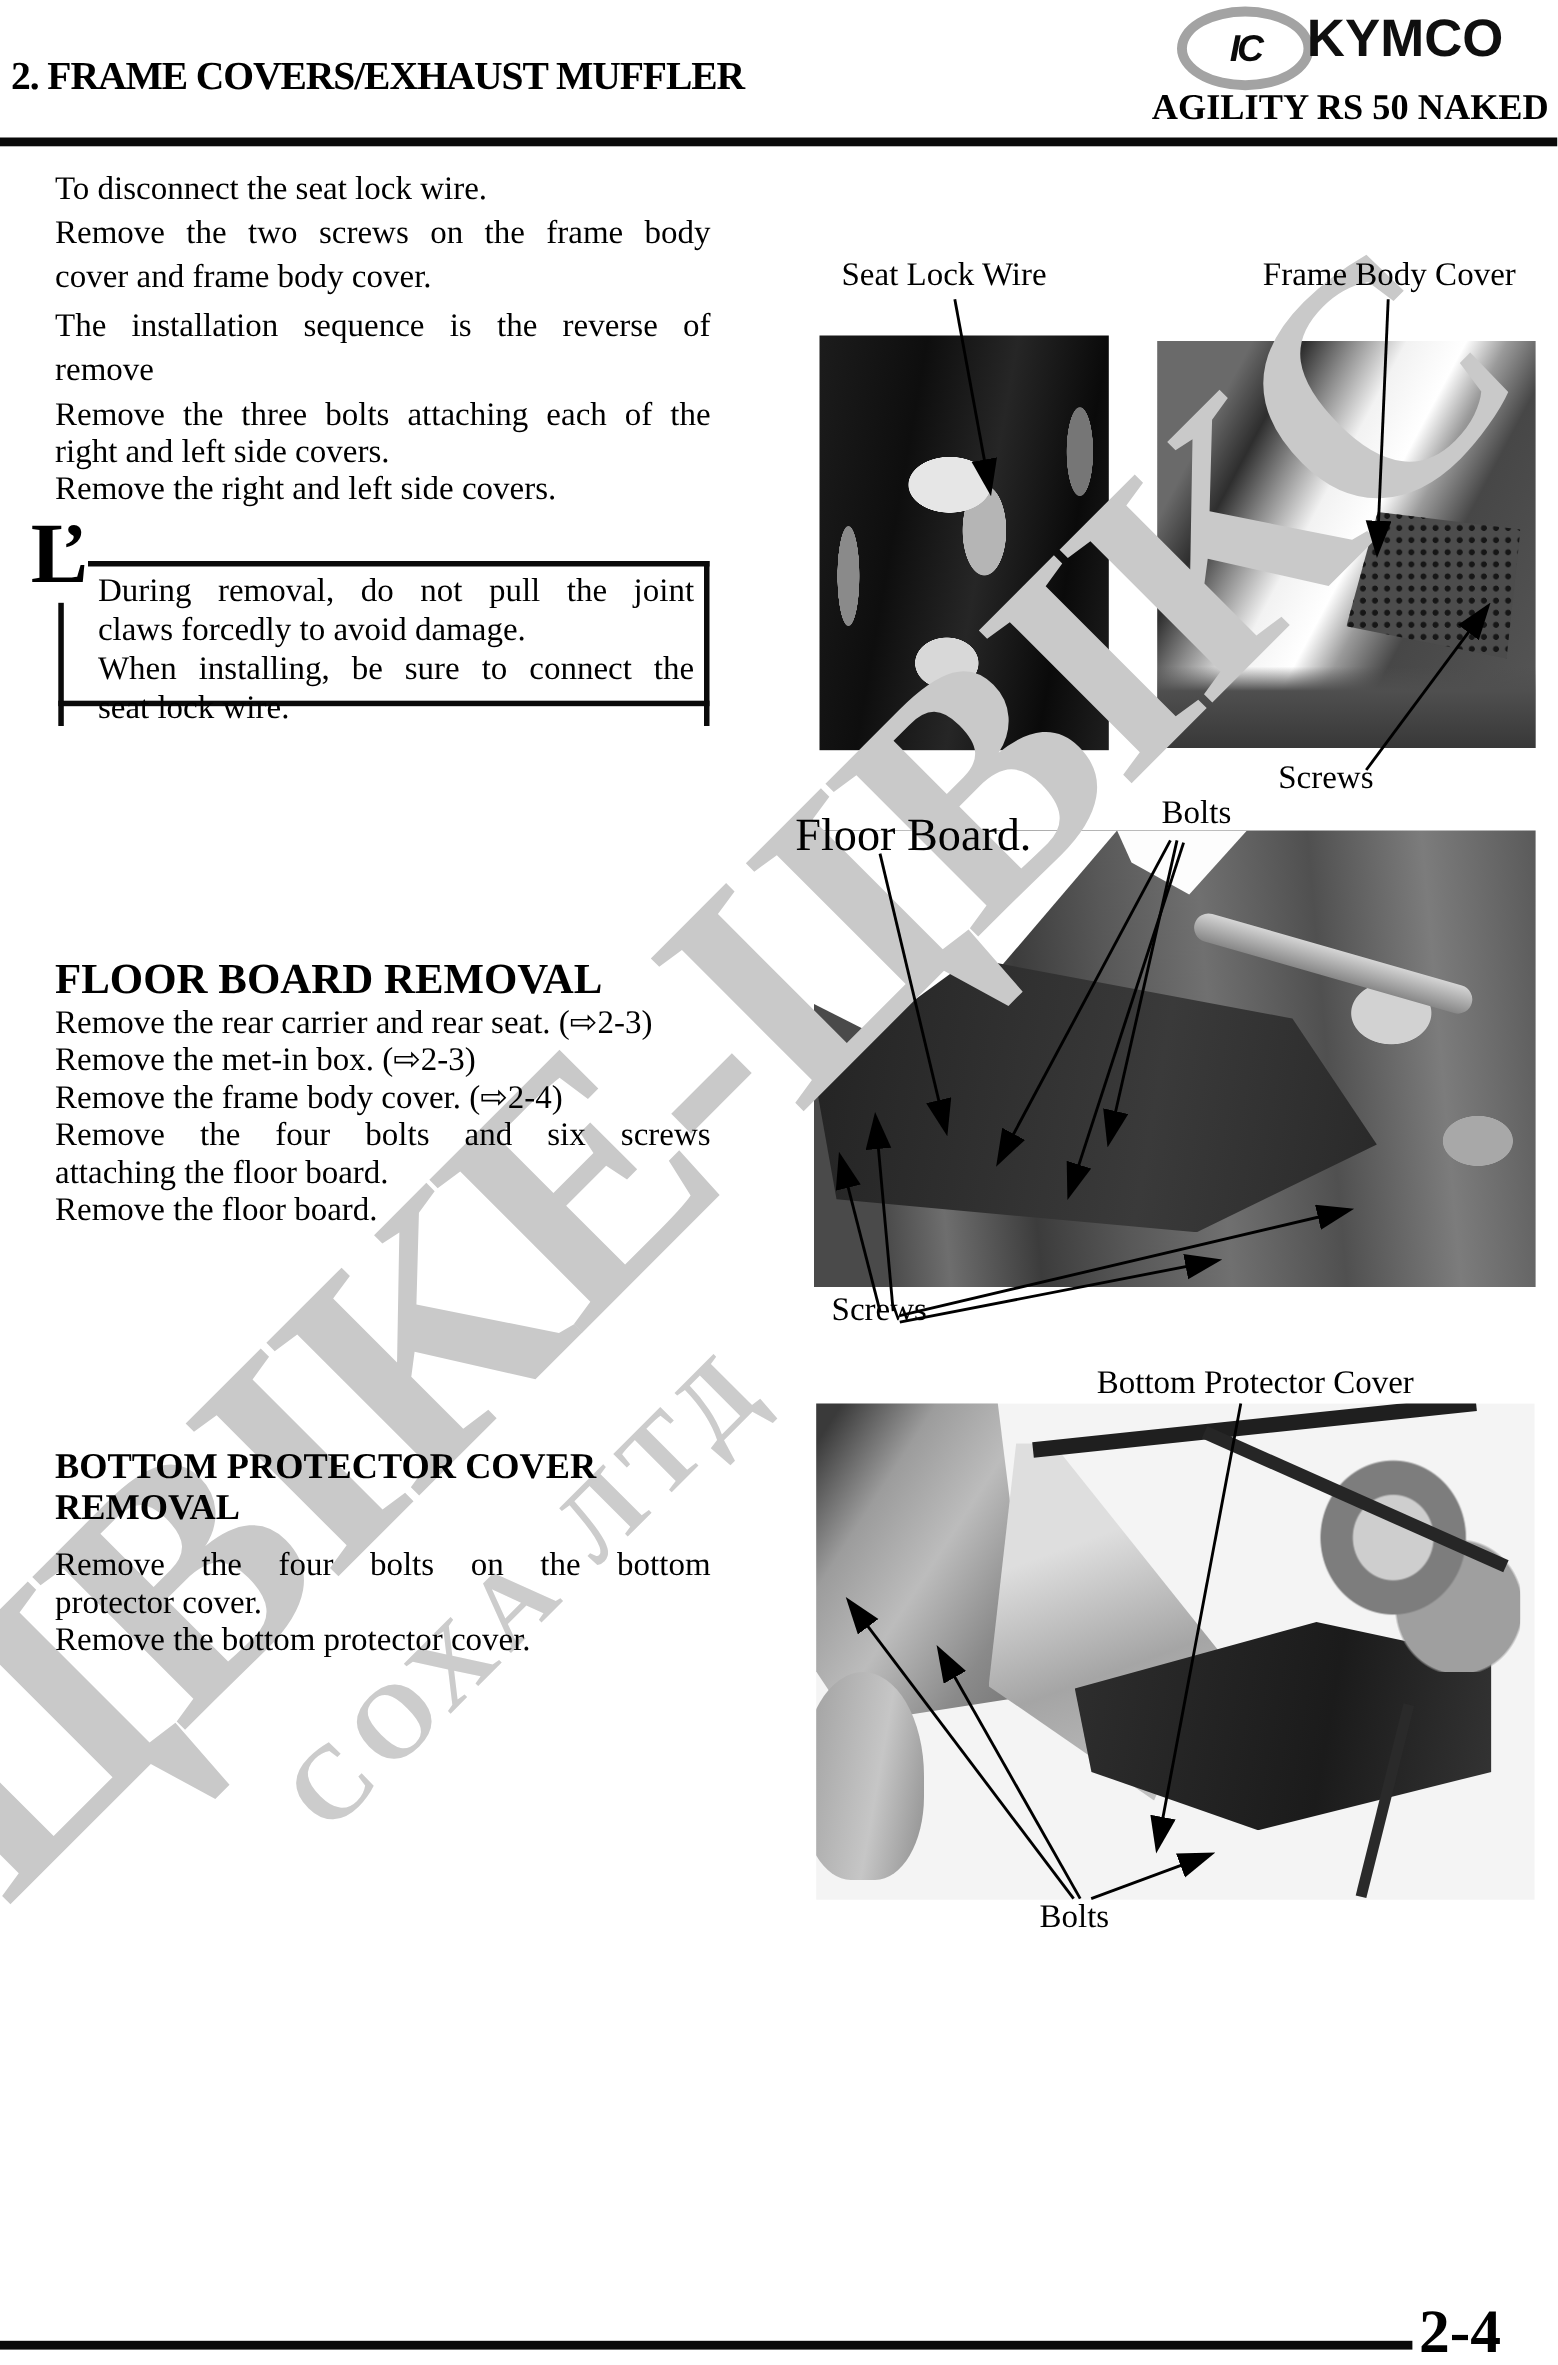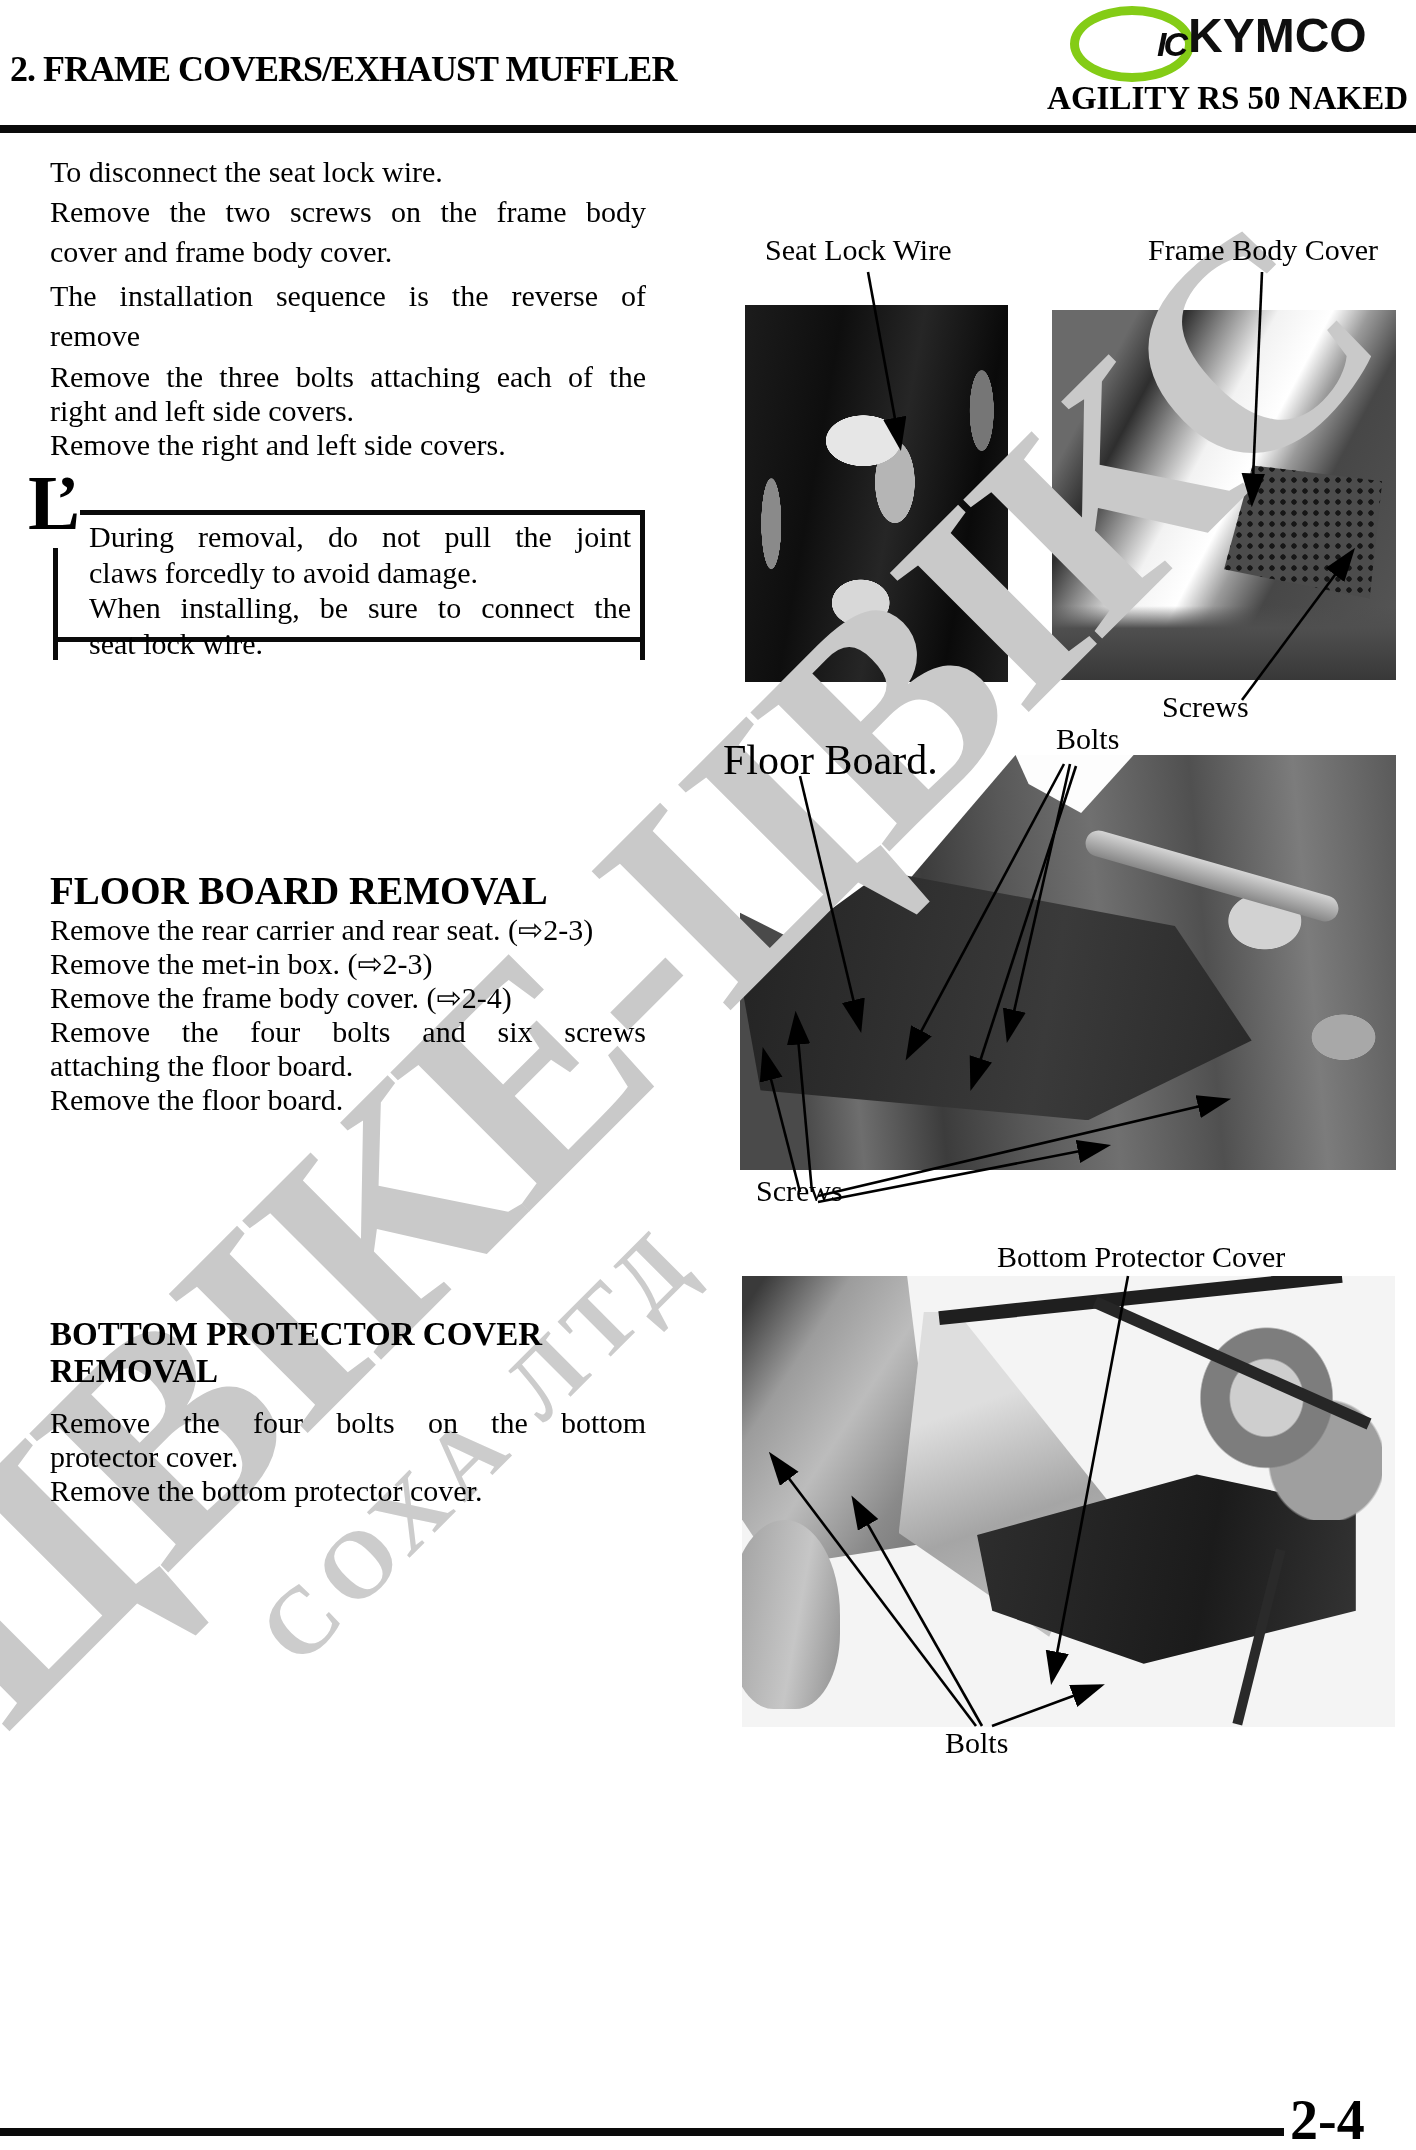--- a/index.html
+++ b/index.html
@@ -1,22 +1,22 @@
 <!DOCTYPE html>
 <html><head>
 <meta charset="utf-8">
 <style>
   html,body{margin:0;padding:0;}
   #page{position:relative;width:1416px;height:2150px;background:#fff;overflow:hidden;
         font-family:"Liberation Serif",serif;color:#000;}
   .abs{position:absolute;}
 
   
-  #logo{left:1070px;top:6px;width:106px;height:58px;border:9px solid #84cc16;border-radius:50%;
-        display:flex;align-items:center;justify-content:flex-end;z-index:3;}
+  #logo{left:1070px;top:6px;width:106px;height:58px;border:9px solid #a3a3a3;border-radius:50%;
+        display:flex;align-items:center;justify-content:center;z-index:3;}
   #logo-glyph{font-family:"Liberation Sans",sans-serif;font-weight:bold;font-style:italic;
         font-size:34px;letter-spacing:-3px;color:#0a0a0a;}
   #brand{left:1188px;top:8px;font-family:"Liberation Sans",sans-serif;font-weight:bold;
         font-size:48px;letter-spacing:0px;z-index:3;color:#0f0f0f;}
   #page-title{left:10px;top:48px;font-size:36px;font-weight:bold;z-index:3;letter-spacing:-1px;}
   #model{left:900px;top:80px;width:508px;text-align:right;font-size:33px;font-weight:bold;z-index:3;}
   #header-rule{left:0;top:125px;width:1416px;height:8px;background:#0a0a0a;z-index:3;}
 
   
   .tcol{left:50px;width:596px;font-size:30px;z-index:3;}

